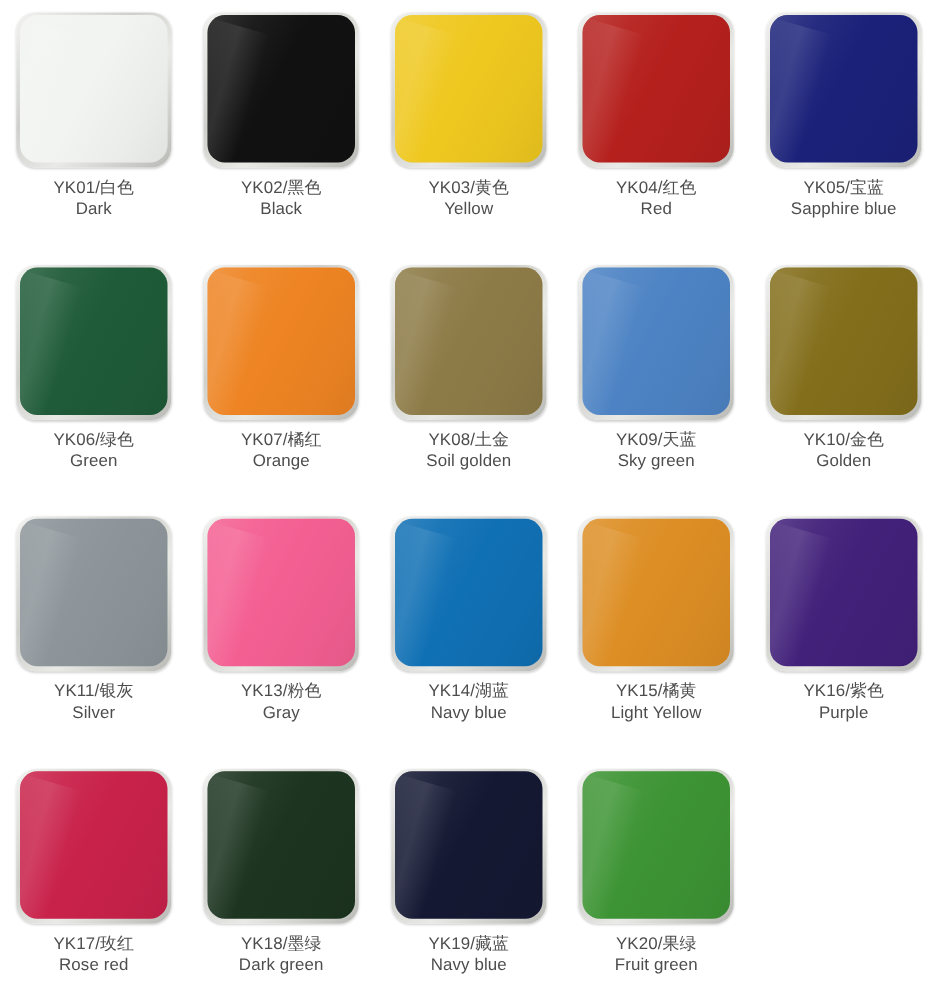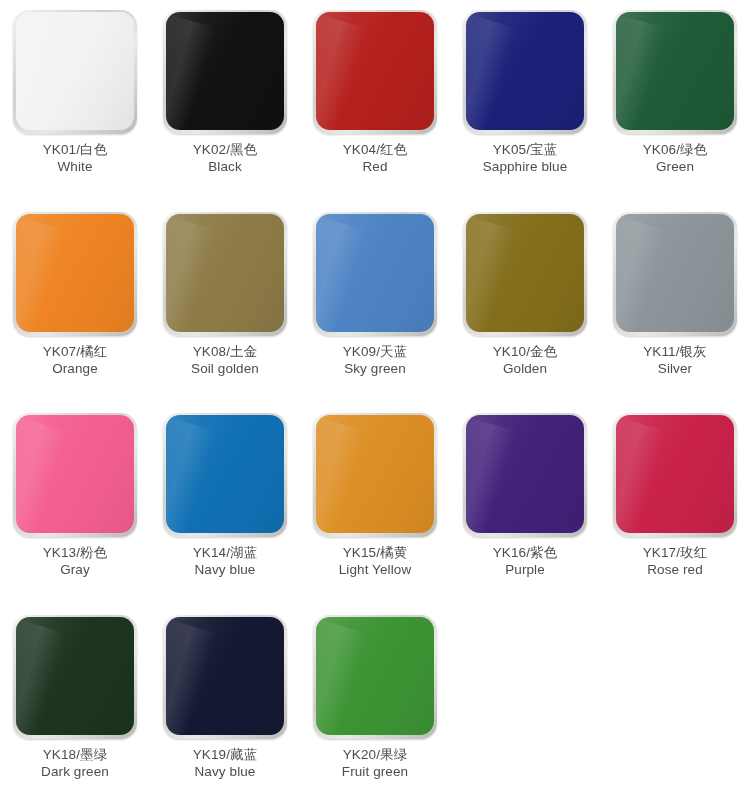--- a/index.html
+++ b/index.html
@@ -119,36 +119,46 @@
 <body>
 
 <div id="swatch-grid">
     <div class="swatch-cell">
       <div class="chip-wrap">
         <div class="chip-backing"></div>
         <div class="chip-face" style="background: rgb(242, 244, 241);"></div>
       </div>
       <div class="labels">
         <div class="label-code">YK01/白色</div>
-        <div class="label-en">White</div>
+        <div class="label-en">Dark</div>
       </div>
     </div>
     <div class="swatch-cell">
       <div class="chip-wrap">
         <div class="chip-backing"></div>
         <div class="chip-face" style="background: rgb(17, 17, 17);"></div>
       </div>
       <div class="labels">
         <div class="label-code">YK02/黑色</div>
         <div class="label-en">Black</div>
       </div>
     </div>
     <div class="swatch-cell">
       <div class="chip-wrap">
         <div class="chip-backing"></div>
+        <div class="chip-face" style="background: rgb(239, 200, 31);"></div>
+      </div>
+      <div class="labels">
+        <div class="label-code">YK03/黄色</div>
+        <div class="label-en">Yellow</div>
+      </div>
+    </div>
+    <div class="swatch-cell">
+      <div class="chip-wrap">
+        <div class="chip-backing"></div>
         <div class="chip-face" style="background: rgb(181, 32, 29);"></div>
       </div>
       <div class="labels">
         <div class="label-code">YK04/红色</div>
         <div class="label-en">Red</div>
       </div>
     </div>
     <div class="swatch-cell">
       <div class="chip-wrap">
         <div class="chip-backing"></div>

